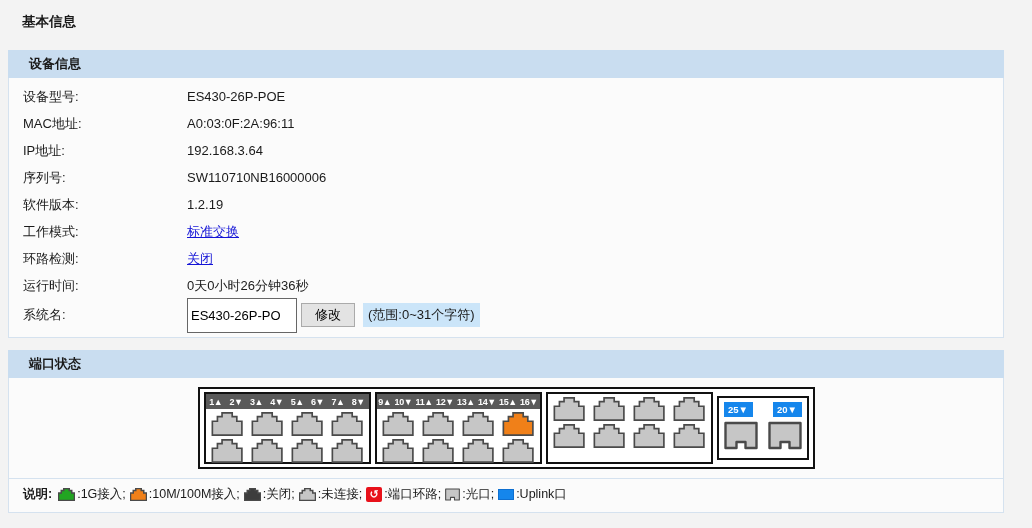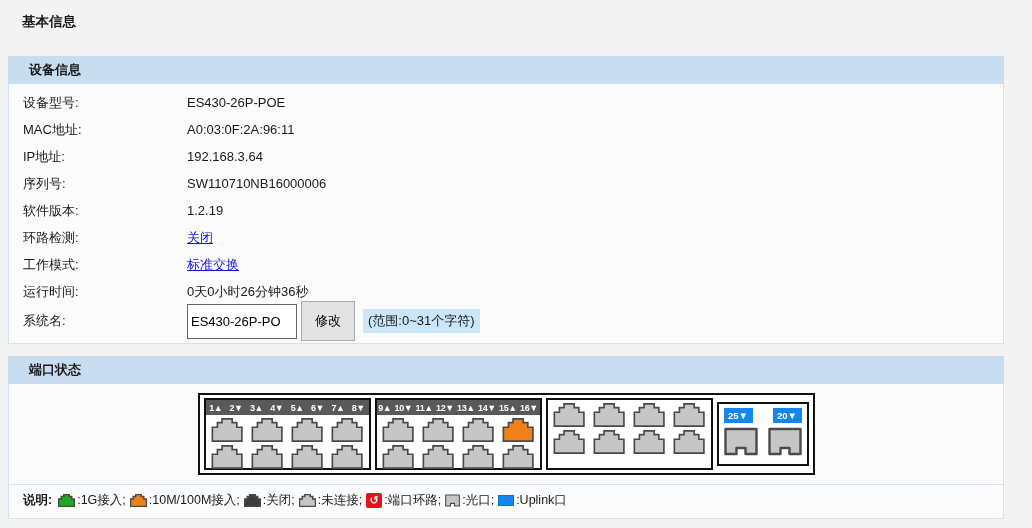--- a/index.html
+++ b/index.html
@@ -6,21 +6,21 @@
   html,body { width:1032px; height:528px; }
   body {
     background:#f3f3f3;
     font-family:"Liberation Sans","DejaVu Sans",sans-serif;
     font-size:13px; color:#1a1a1a;
     overflow:hidden;
   }
   .page-title {
     padding:13px 22px 0 22px;
     font-weight:bold; font-size:13.5px;
-    height:56px;
+    height:50px;
   }
   .panel { margin:0 8px; width:996px; }
   .panel + .panel { margin-top:12px; }
   .panel-header {
     background:#c9ddf0;
     height:28px; line-height:28px;
     padding-left:21px;
     font-weight:bold; font-size:13px;
   }
   .panel-body {
@@ -34,21 +34,21 @@
   .info-value {}
   .info-link { color:#1414d6; text-decoration:underline; cursor:pointer; }
   .sysname-row { height:32px; display:flex; align-items:center; }
   .sysname-input {
     width:110px; height:35px;
     border:1px solid #666; background:#fff;
     font-size:13px; font-family:inherit;
     padding:0 3px;
   }
   .modify-btn {
-    margin-left:4px; height:40px;
+    margin-left:4px; height:24px;
     padding:0 13px;
     border:1px solid #aaa; background:#e3e3e3;
     font-size:13px; font-family:inherit; cursor:pointer;
   }
   .range-hint {
     margin-left:8px; background:#cbe5f9;
     padding:3px 5px; font-size:13px;
   }
   
   .ports-body { padding-top:9px; }
@@ -122,24 +122,24 @@
       <div class="info-row">
         <span class="info-label">IP地址:</span><span class="info-value">192.168.3.64</span>
       </div>
       <div class="info-row">
         <span class="info-label">序列号:</span><span class="info-value">SW110710NB16000006</span>
       </div>
       <div class="info-row">
         <span class="info-label">软件版本:</span><span class="info-value">1.2.19</span>
       </div>
       <div class="info-row">
+        <span class="info-label">工作模式:</span><a class="info-link">标准交换</a>
+      </div>
+      <div class="info-row">
         <span class="info-label">环路检测:</span><a class="info-link">关闭</a>
-      </div>
-      <div class="info-row">
-        <span class="info-label">工作模式:</span><a class="info-link">标准交换</a>
       </div>
       <div class="info-row">
         <span class="info-label">运行时间:</span><span class="info-value">0天0小时26分钟36秒</span>
       </div>
       <div class="sysname-row">
         <span class="info-label">系统名:</span>
         <input class="sysname-input" type="text" value="ES430-26P-PO" style="">
         <button class="modify-btn">修改</button>
         <span class="range-hint">(范围:0~31个字符)</span>
       </div>

